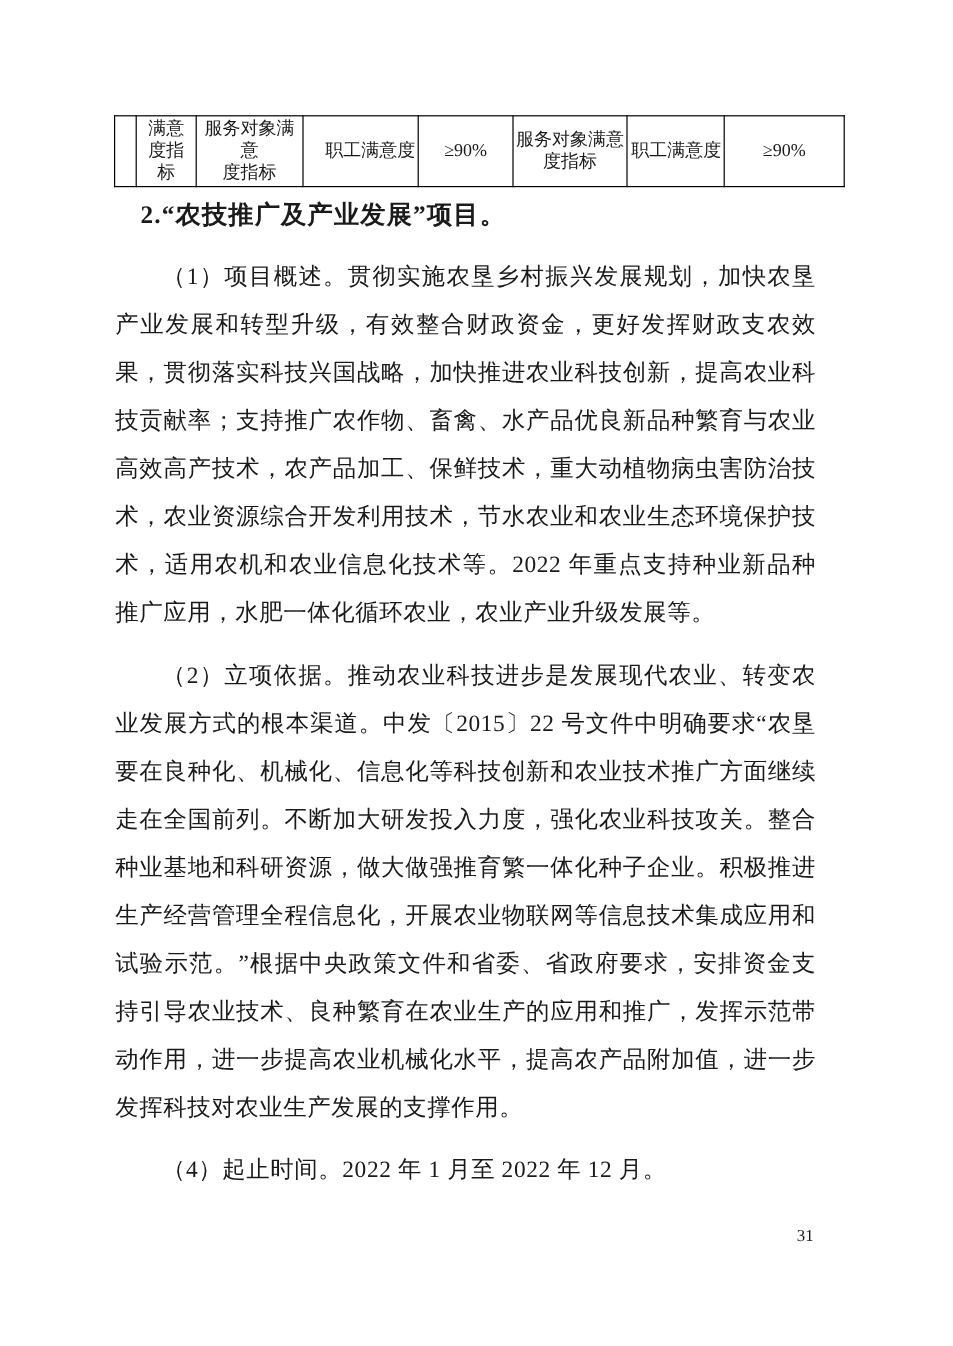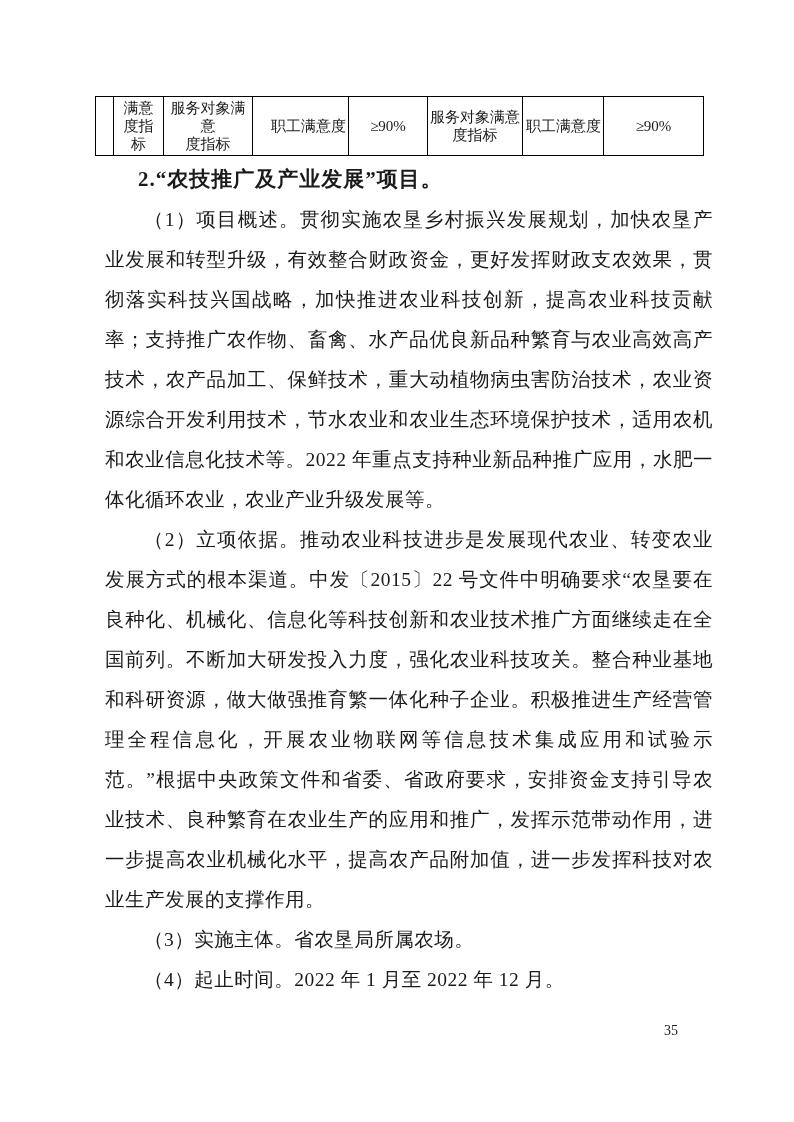--- a/index.html
+++ b/index.html
@@ -31,33 +31,33 @@
     line-height: 18px;
     text-align: center;
     vertical-align: middle;
     white-space: pre-line;
     overflow: hidden;
   }
   .indicator-table td.left-align { text-align: right; padding-left: 2px; }
   
   .text-flow {
     position: absolute;
-    left: 105px; top: 158px;
+    left: 84px; top: 158px;
     width: 608px;
   }
   .section-heading {
     margin: 0;
     font-size: 21px;
     font-weight: bold;
     line-height: 42px;
     text-indent: 33px;
     letter-spacing: 1px;
   }
   .body-para {
-    margin: 0;
+    margin: 12px;
     font-size: 19.5px;
     line-height: 40px;
     text-indent: 2em;
     text-align: justify;
     text-justify: inter-ideograph;
     letter-spacing: 0.5px;
   }
   .page-number {
     position: absolute;
     left: 664px; top: 1022px;
@@ -96,19 +96,18 @@
       <td class="left-align">职工满意度</td>
       <td>≥90%</td>
     </tr>
   </tbody>
     </table>
 
   <div class="text-flow">
     <h2 class="section-heading">2.“农技推广及产业发展”项目。</h2>
     <p class="body-para">（1）项目概述。贯彻实施农垦乡村振兴发展规划，加快农垦产业发展和转型升级，有效整合财政资金，更好发挥财政支农效果，贯彻落实科技兴国战略，加快推进农业科技创新，提高农业科技贡献率；支持推广农作物、畜禽、水产品优良新品种繁育与农业高效高产技术，农产品加工、保鲜技术，重大动植物病虫害防治技术，农业资源综合开发利用技术，节水农业和农业生态环境保护技术，适用农机和农业信息化技术等。2022 年重点支持种业新品种推广应用，水肥一体化循环农业，农业产业升级发展等。</p>
     <p class="body-para">（2）立项依据。推动农业科技进步是发展现代农业、转变农业发展方式的根本渠道。中发〔2015〕22 号文件中明确要求“农垦要在良种化、机械化、信息化等科技创新和农业技术推广方面继续走在全国前列。不断加大研发投入力度，强化农业科技攻关。整合种业基地和科研资源，做大做强推育繁一体化种子企业。积极推进生产经营管理全程信息化，开展农业物联网等信息技术集成应用和试验示范。”根据中央政策文件和省委、省政府要求，安排资金支持引导农业技术、良种繁育在农业生产的应用和推广，发挥示范带动作用，进一步提高农业机械化水平，提高农产品附加值，进一步发挥科技对农业生产发展的支撑作用。</p>
-    <p class="body-para">（3）实施主体。省农垦局所属农场。</p>
     <p class="body-para">（4）起止时间。2022 年 1 月至 2022 年 12 月。</p>
   </div>
 
-  <div class="page-number">35</div>
+  <div class="page-number">31</div>
 
 </div>
 
 </body></html>

